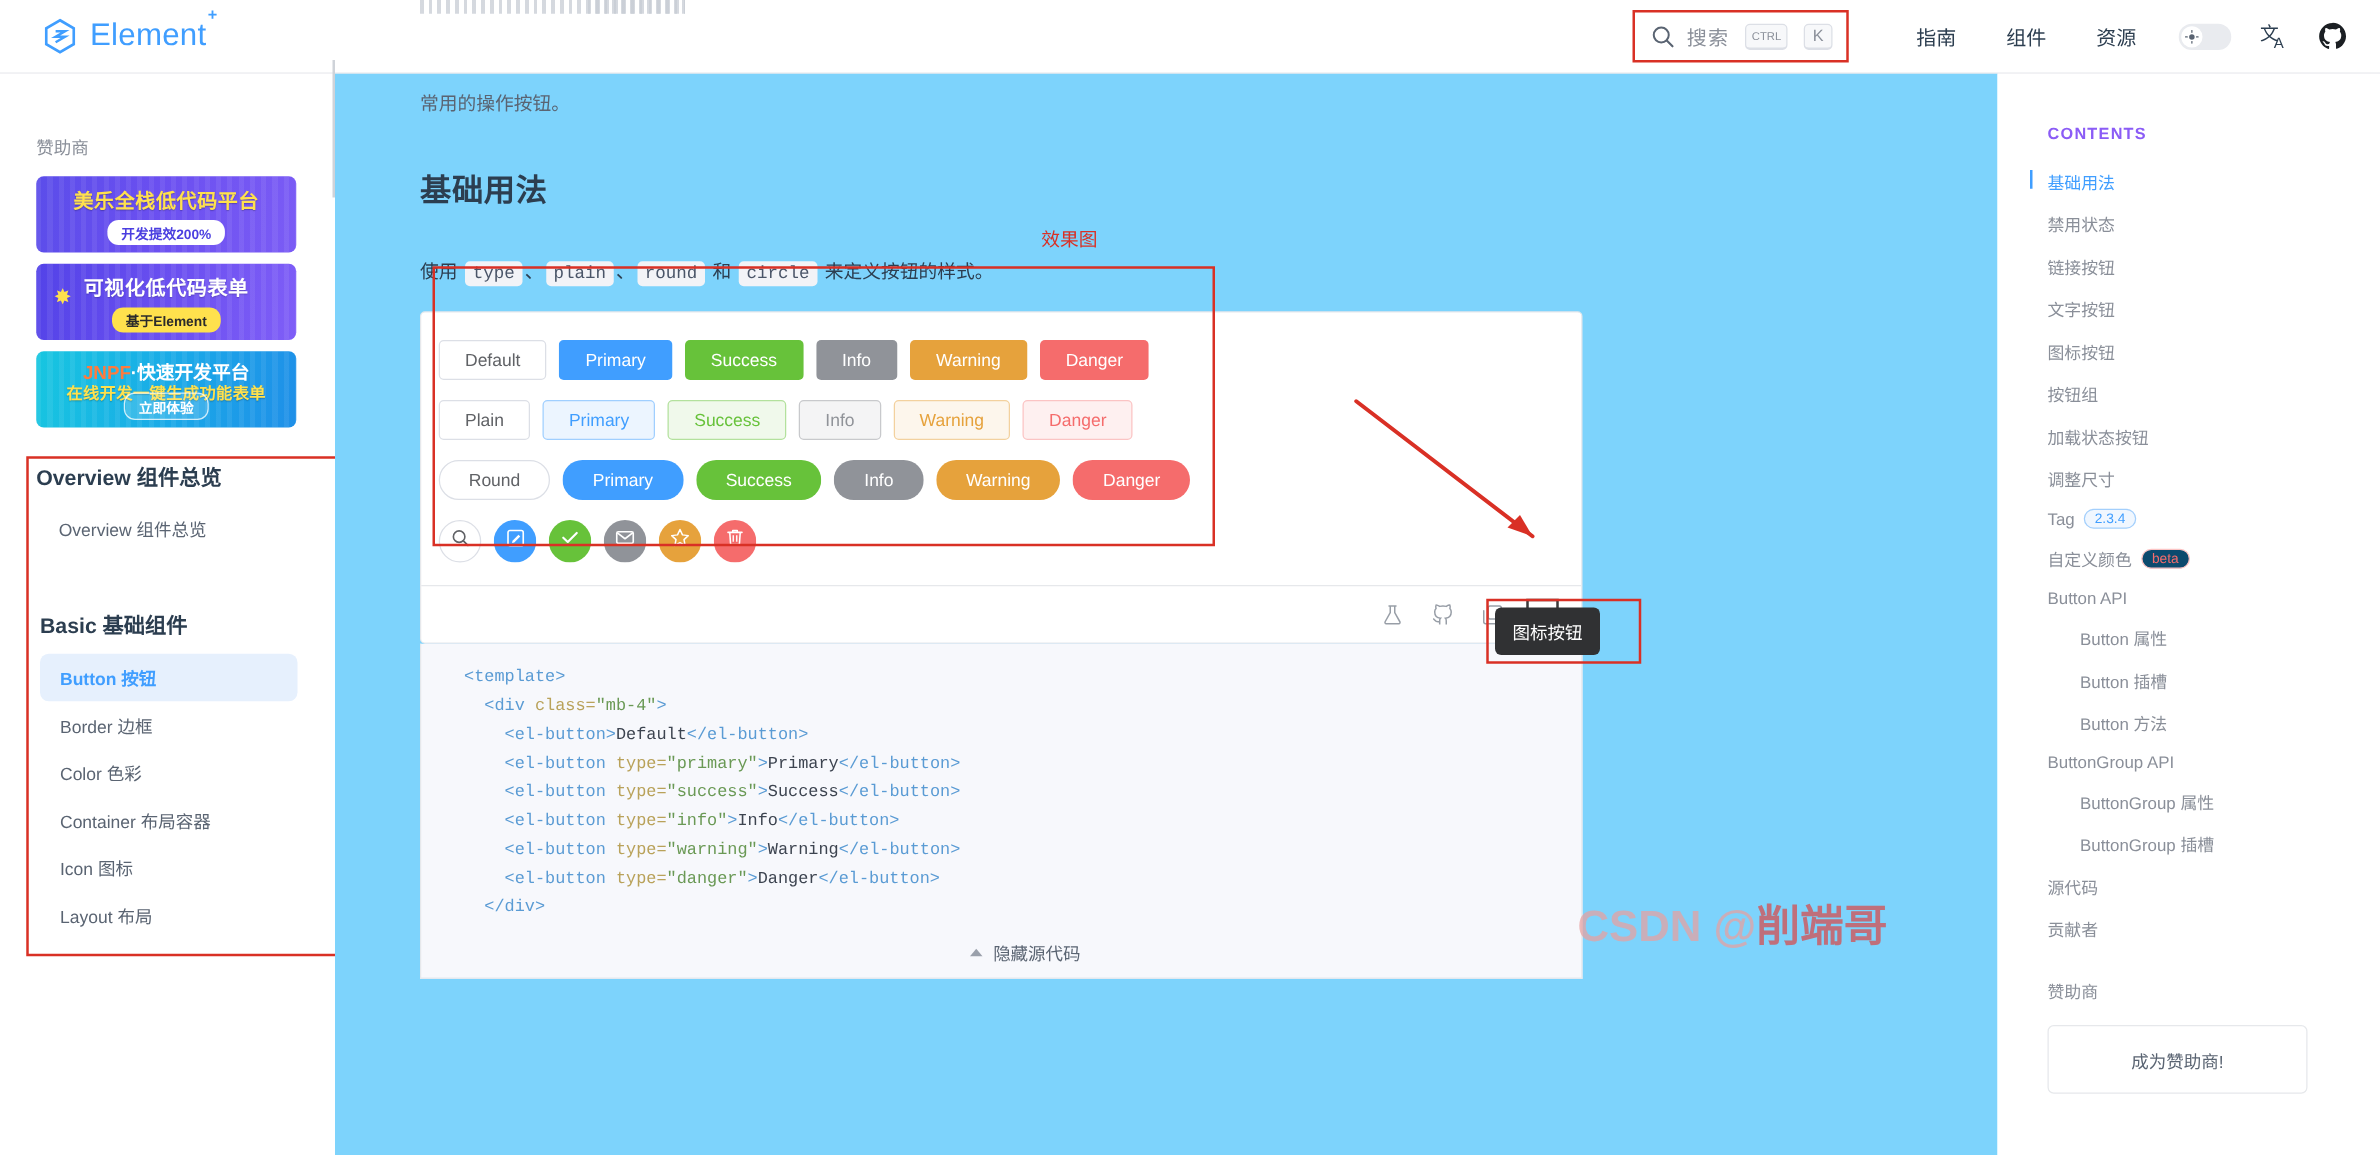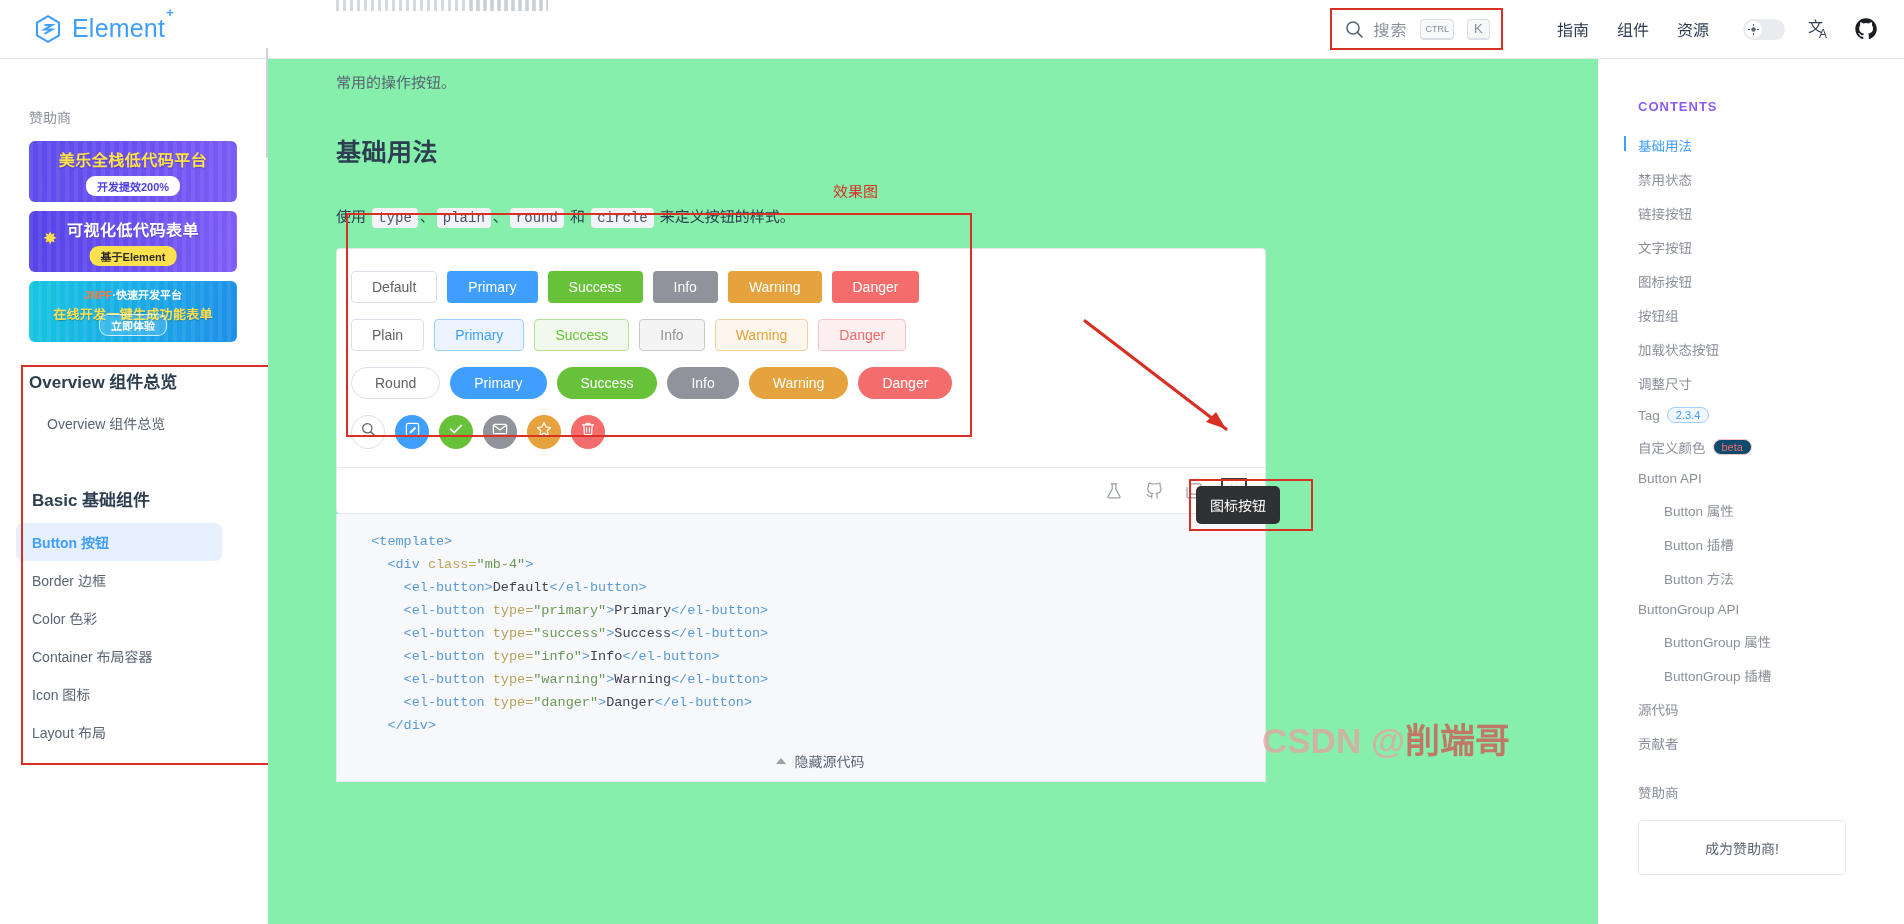--- a/index.html
+++ b/index.html
@@ -45,21 +45,21 @@
     border: 1px solid #dcdfe6; border-bottom-width: 2px; border-radius: 4px;
     background: #f7f8fa; color: #8a8f99; font-size: 9px;
     font-family: "Liberation Sans", sans-serif;
   }
   .kbd.k { font-size: 13px; }
   .search-note {
     position: absolute; top: 50px; left: 50%; transform: translateX(-50%);
     color: #d93025; font-size: 16px; white-space: nowrap;
   }
 
-  .nav { display: flex; align-items: center; gap: 28px; }
+  .nav { display: flex; align-items: center; gap: 40px; }
   .nav-item {
     font-size: 16px; color: #2c3e50; position: relative; padding: 18px 0 19px;
     cursor: pointer;
   }
   .nav-item.active { color: #2c3e50; }
   .nav-item.active::after {
     content: ""; position: absolute; left: -4px; right: -4px; bottom: -2px;
     height: 2px; background: #409eff;
   }
 
@@ -108,21 +108,21 @@
   .bn-sub.wbg { background: #ffffff; color: #4b3fe0; }
   .bn-sub.ybg { background: #ffe14d; color: #2b2b2b; }
   .bn-sub.obg { background: rgba(255,255,255,.14); color: #ffffff; border: 1px solid rgba(255,255,255,.75); }
   .bn-mid {
     position: absolute; left: 0; right: 0; top: 23px; text-align: center;
     font-size: 13px; font-weight: 700; color: #ffe14d; letter-spacing: .3px;
     text-shadow: 0 1px 1px rgba(0,0,0,.25);
   }
   .bn3-logo {
     position: absolute; top: 5px; left: 0; right: 0; text-align: center;
-    font-size: 11px; font-weight: 700; color: #ffffff;
+    font-size: 15px; font-weight: 700; color: #ffffff;
   }
   .bn3-logo .jn { color: #ff7a3d; }
   .bn-star { position: absolute; left: 14px; top: 17px; font-size: 17px; color: #ffe14d; }
 
   .sb-heading {
     margin: 26px 0 0 29px; font-size: 17px; font-weight: 700; color: #2c3e50;
   }
   .sb-sub-item {
     margin: 20px 0 0 47px; font-size: 14px; color: #5a6472; cursor: pointer;
   }
@@ -134,29 +134,29 @@
   .select-note {
     position: absolute; left: 272px; top: 439px; color: #d93025;
     font-size: 15px; white-space: nowrap;
   }
 
   .sb-group-title {
     margin: 53px 0 0 32px; font-size: 17px; font-weight: 700; color: #2c3e50;
   }
   .sb-list { margin: 12px 0 0 0; list-style: none; }
   .sb-li {
-    margin-left: 16px; width: 206px; padding: 9px 0 9px 16px;
+    margin-left: 32px; width: 206px; padding: 9px 0 9px 16px;
     font-size: 14px; color: #5a6472; border-radius: 7px; cursor: pointer;
   }
   .sb-li.active { background: #e6f0fd; color: #409eff; font-weight: 600; }
 
   
   .main {
     position: absolute; top: 59px; left: 268px; width: 1330px; height: 865px;
-    background: #86efac; overflow: hidden;
+    background: #7dd3fc; overflow: hidden;
   }
   .main-inner { padding: 0 0 0 68px; }
   .intro-text { margin-top: 12px; font-size: 15px; color: #5a6472; }
   .h2 {
     margin-top: 40px; font-size: 25px; font-weight: 700; color: #2c3e50;
     letter-spacing: .5px;
   }
   .desc { margin-top: 37px; font-size: 15px; color: #2c3e50; }
   .code-span {
     font-family: "Liberation Mono", "DejaVu Sans Mono", monospace;

